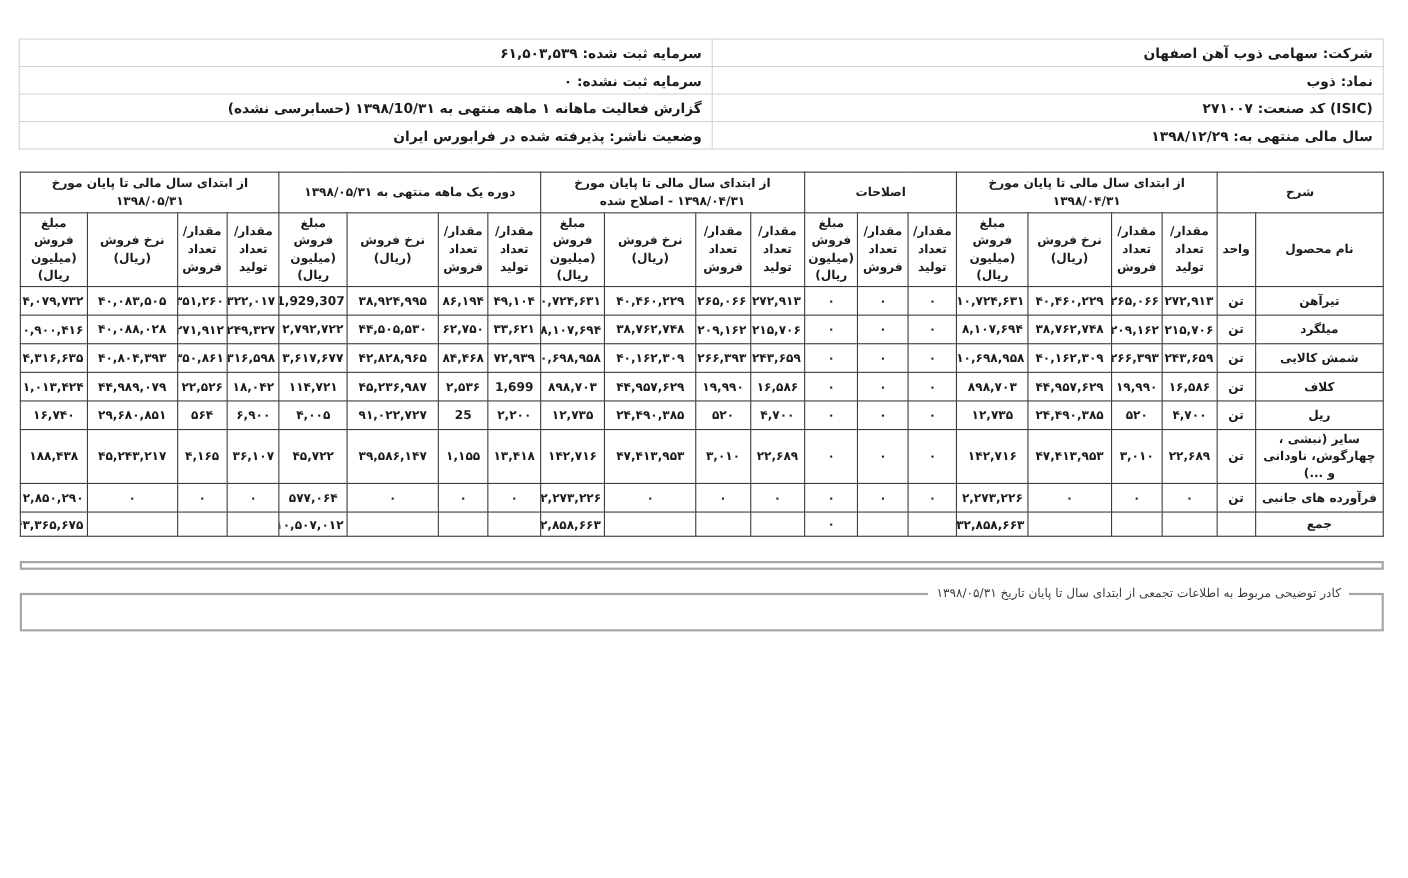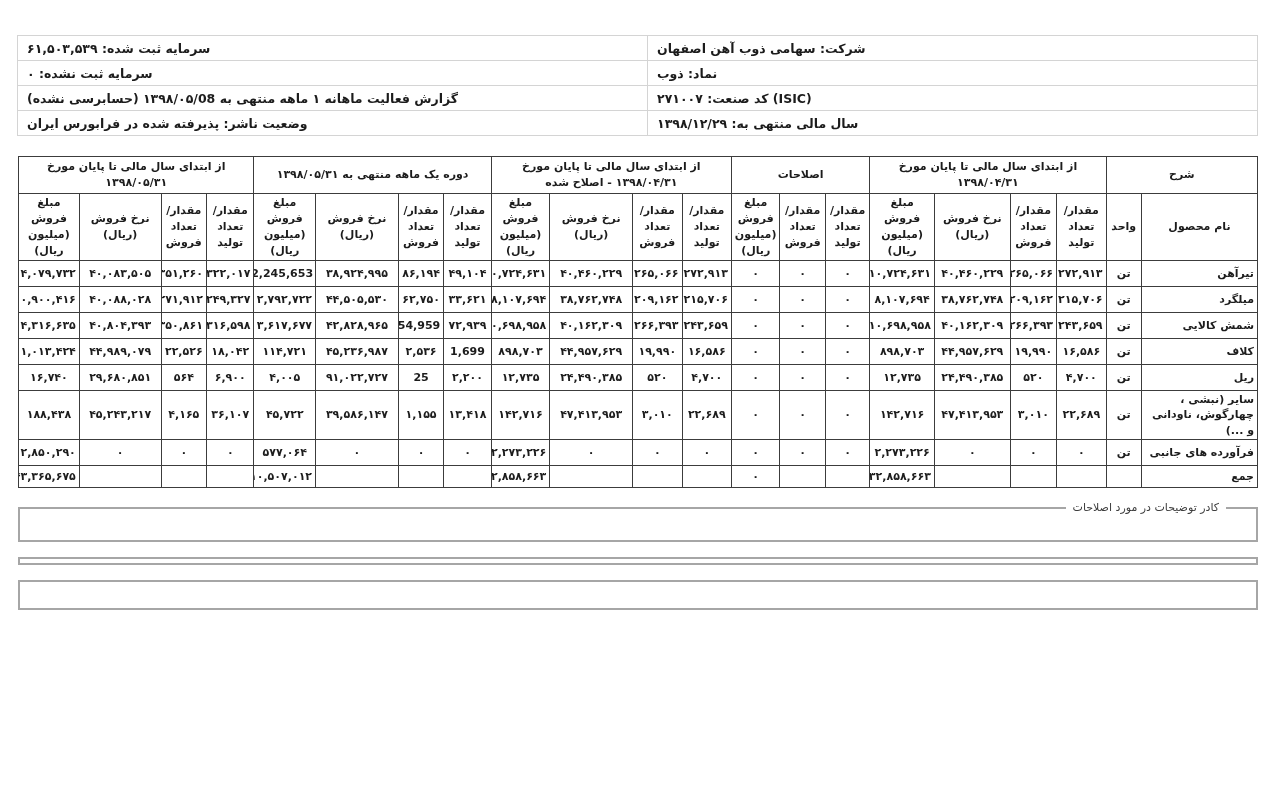--- a/index.html
+++ b/index.html
@@ -12,21 +12,21 @@
   }
   .page { padding:35px 22px 0 22px; width:1280px; }
 
   
   table.info {
     width:1240px; border-collapse:collapse; table-layout:fixed;
     border:1px solid #c8c8c8;
   }
   table.info td {
     border:1px solid #d4d4d4; height:25px; padding:2px 9px;
-    font-size:12.5px; font-weight:bold; text-align:left; vertical-align:middle;
+    font-size:12.5px; font-weight:bold; text-align:right; vertical-align:middle;
     white-space:nowrap; overflow:hidden;
   }
   td.info-right { width:610px; }
   td.info-left  { width:630px; }
 
   
   table.main {
     width:1240px; margin-top:20px; border-collapse:collapse; table-layout:fixed;
     border:1px solid #3c3c3c;
   }
@@ -36,21 +36,21 @@
   }
   table.main th {
     font-size:11px; font-weight:bold; background:#ffffff; line-height:1.45;
   }
   tr.group-row th { height:37px; }
   tr.sub-row th   { height:62px; }
   table.main td {
     font-size:11px; font-weight:bold; height:26px; line-height:1.4;
     white-space:nowrap;
   }
-  table.main td.name-cell { white-space:normal;text-align:right; }
+  table.main td.name-cell { white-space:normal; }
   table.main tr.total-row td { height:22px; }
 
   
   fieldset.notebox {
     width:1240px; margin:6px 0 0 0; padding:0 10px 4px 10px;
     border:2px solid #a6a6a6; border-radius:0;
   }
   fieldset.notebox legend {
     font-size:11px; font-weight:normal; color:#3d3d3d;
     padding:0 7px; margin-right:20px; line-height:1.2;
@@ -75,21 +75,21 @@
         <tr>
       <td class="info-right">شرکت: سهامی ذوب آهن اصفهان</td>
       <td class="info-left">سرمایه ثبت شده: ۶۱,۵۰۳,۵۳۹</td>
     </tr>
     <tr>
       <td class="info-right">نماد: ذوب</td>
       <td class="info-left">سرمایه ثبت نشده: ۰</td>
     </tr>
     <tr>
       <td class="info-right">(ISIC) کد صنعت: ۲۷۱۰۰۷</td>
-      <td class="info-left">گزارش فعالیت ماهانه ۱ ماهه منتهی به ۱۳۹۸/۰۵/08 (حسابرسی نشده)</td>
+      <td class="info-left">گزارش فعالیت ماهانه ۱ ماهه منتهی به ۱۳۹۸/10/۳۱ (حسابرسی نشده)</td>
     </tr>
     <tr>
       <td class="info-right">سال مالی منتهی به: ۱۳۹۸/۱۲/۲۹</td>
       <td class="info-left">وضعیت ناشر: پذیرفته شده در فرابورس ایران</td>
     </tr>
   </tbody>
     </table>
 
   <table class="main">
     <colgroup>
@@ -164,21 +164,21 @@
           <td>۰</td>
           <td>۰</td>
           <td>۰</td>
           <td>۲۷۲,۹۱۳</td>
           <td>۲۶۵,۰۶۶</td>
           <td>۴۰,۴۶۰,۲۲۹</td>
           <td>۱۰,۷۲۴,۶۳۱</td>
           <td>۴۹,۱۰۴</td>
           <td>۸۶,۱۹۴</td>
           <td>۳۸,۹۲۴,۹۹۵</td>
-          <td>2,245,653</td>
+          <td>1,929,307</td>
           <td>۳۲۲,۰۱۷</td>
           <td>۳۵۱,۲۶۰</td>
           <td>۴۰,۰۸۳,۵۰۵</td>
           <td>۱۴,۰۷۹,۷۳۲</td>
         </tr>
         <tr>
           <td class="name-cell">میلگرد</td>
           <td>تن</td>
           <td>۲۱۵,۷۰۶</td>
           <td>۲۰۹,۱۶۲</td>
@@ -208,21 +208,21 @@
           <td>۴۰,۱۶۲,۳۰۹</td>
           <td>۱۰,۶۹۸,۹۵۸</td>
           <td>۰</td>
           <td>۰</td>
           <td>۰</td>
           <td>۲۴۳,۶۵۹</td>
           <td>۲۶۶,۳۹۳</td>
           <td>۴۰,۱۶۲,۳۰۹</td>
           <td>۱۰,۶۹۸,۹۵۸</td>
           <td>۷۲,۹۳۹</td>
-          <td>54,959</td>
+          <td>۸۴,۴۶۸</td>
           <td>۴۲,۸۲۸,۹۶۵</td>
           <td>۳,۶۱۷,۶۷۷</td>
           <td>۳۱۶,۵۹۸</td>
           <td>۳۵۰,۸۶۱</td>
           <td>۴۰,۸۰۴,۳۹۳</td>
           <td>۱۴,۳۱۶,۶۳۵</td>
         </tr>
         <tr>
           <td class="name-cell">کلاف</td>
           <td>تن</td>
@@ -336,29 +336,26 @@
           <td></td>
           <td></td>
           <td></td>
           <td>۴۳,۳۶۵,۶۷۵</td>
         </tr>
       </tbody>
   </table>
 
   <div class="gap1"></div>
 
+
+  <div class="gap2"></div>
+
   <fieldset class="notebox">
-    <legend>کادر توضیحات در مورد اصلاحات</legend>
+  </fieldset>
+
+  <div class="gap2"></div>
+
+  <fieldset class="notebox">
+    <legend>کادر توضیحی مربوط به اطلاعات تجمعی از ابتدای سال تا پایان تاریخ ۱۳۹۸/۰۵/۳۱</legend>
     <div class="note-body"></div>
   </fieldset>
 
-  <div class="gap2"></div>
-
-  <fieldset class="notebox">
-  </fieldset>
-
-  <div class="gap2"></div>
-
-  <fieldset class="notebox">
-    <div class="note-body"></div>
-  </fieldset>
-
 </div>
 
 </body></html>

